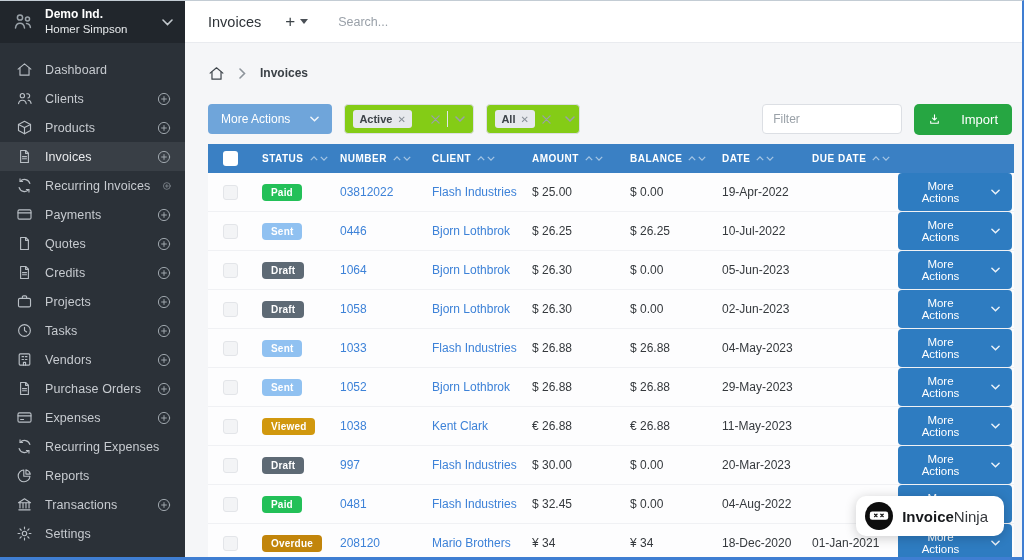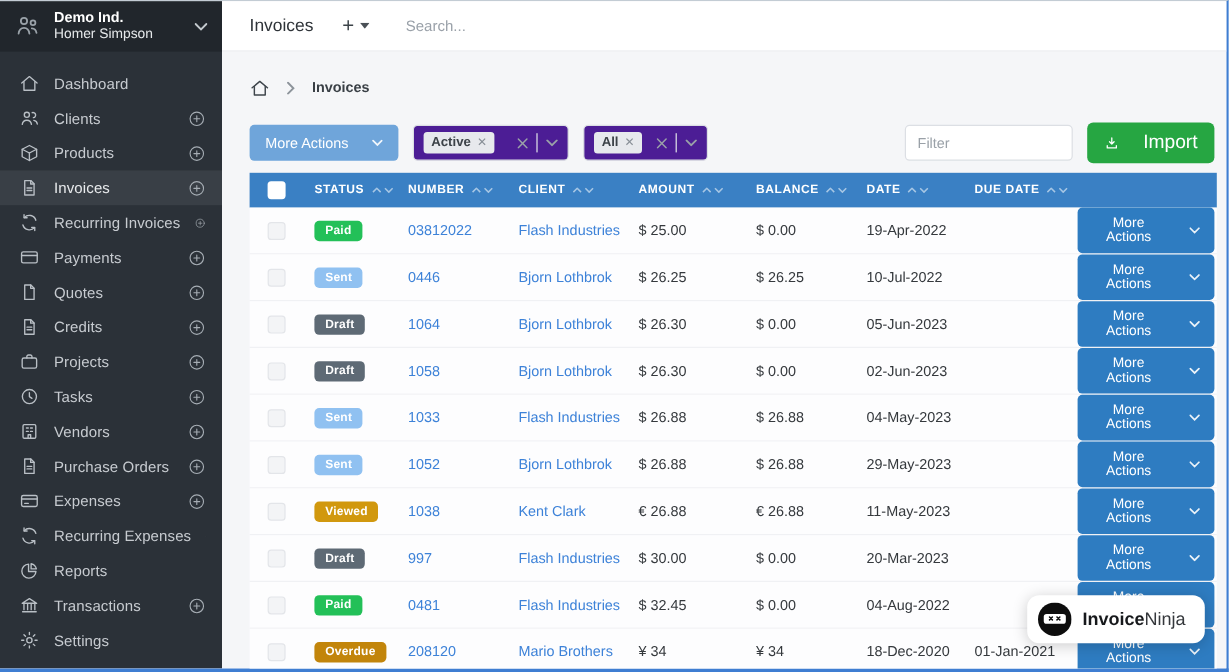--- a/index.html
+++ b/index.html
@@ -39,32 +39,32 @@
 
   .breadcrumb { margin-top:14px; height:32px; display:flex; align-items:center; padding-left:23px; gap:14px; flex:none; }
   .crumb-home { width:17px; height:17px; color:#3e454b; display:flex; cursor:pointer; }
   .crumb-sep { color:#8d949b; display:flex; }
   .crumb-current { font-size:12px; font-weight:bold; color:#3a4046; }
 
   .filterbar { margin-top:13px; height:34px; display:flex; align-items:center; padding:0 10px 0 23px; gap:12px; flex:none; }
   .btn { border:0; border-radius:4px; color:#fff; font-size:12px; font-family:inherit; display:inline-flex; align-items:center; gap:20px; cursor:pointer; }
   .btn-filter-more { background:var(--filter_button_blue); padding:8px 13px; border-radius:4px; }
   .btn-caret { display:flex; opacity:.9; }
-  .select { height:30px; background:#4c1d95; border:1px solid #dcdfe4; border-radius:4px; display:flex; align-items:center; padding:0 8px; gap:7px; cursor:pointer; }
+  .select { height:30px; background:#84cc16; border:1px solid #dcdfe4; border-radius:4px; display:flex; align-items:center; padding:0 8px; gap:7px; cursor:pointer; }
   .select-status { width:130px; }
-  .select-type { width:104px; }
+  .select-type { width:94px; }
   .chip { background:#e7e9ed; border-radius:3px; font-size:11px; font-weight:bold; color:#3c4248; padding:3px 6px; display:inline-flex; align-items:center; gap:5px; }
   .chip-x { color:#878e96; font-weight:normal; font-size:10px; cursor:pointer; }
   .sel-clear { margin-left:auto; color:#9aa1a8; display:flex; cursor:pointer; }
   .sel-div { width:1px; height:16px; background:#e2e5e9; }
   .sel-caret { color:#9aa1a8; display:flex; }
   .filter-spacer { flex:1; }
   .filter-input { width:140px; height:30px; border:1px solid #dcdfe4; border-radius:4px; background:#fff; padding:14px 10px; font-size:12px; color:#555; outline:none; font-family:inherit; }
   .filter-input::placeholder { color:#9aa1a8; }
-  .btn-import { background:var(--import_green); padding:8px 14px; border-radius:5px; font-size:16px; }
+  .btn-import { background:var(--import_green); padding:8px 14px; border-radius:5px; font-size:13px; }
   .btn-new { background:var(--action_button_blue); padding:8px 13px; border-radius:5px; font-size:12.5px; }
 
   
   .table { margin:8px 8px 0 23px; flex:1; }
   .cell { display:flex; align-items:center; }
   .col-check   { width:44px;  justify-content:center; }
   .col-status  { width:78px;  padding-left:10px; }
   .col-number  { width:92px;  padding-left:10px; }
   .col-client  { width:100px; padding-left:10px; }
   .col-amount  { width:98px;  padding-left:10px; }

